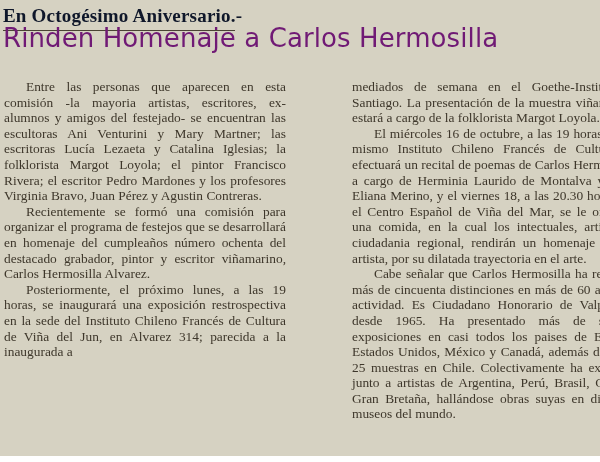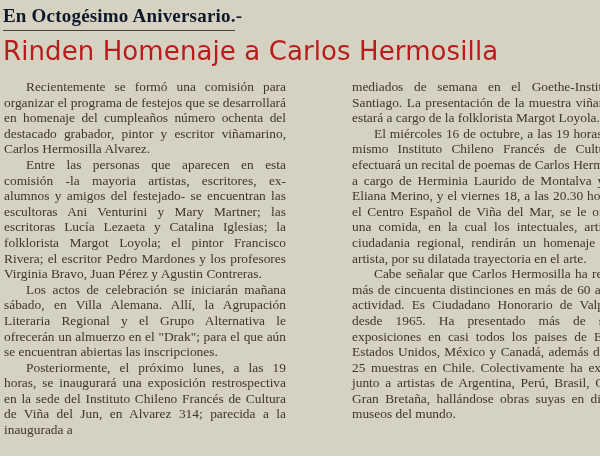--- a/index.html
+++ b/index.html
@@ -13,23 +13,23 @@
   .kicker {
     position:absolute; left:3px; top:5px;
     font-size:19px; font-weight:bold; letter-spacing:0.2px;
     color:#0f172a;
     padding-bottom:3px;
     border-bottom:1.5px solid #4a4334;
     width:232px;
     white-space:nowrap;
   }
   .headline {
-    position:absolute; left:3px; top:36px;
+    position:absolute; left:3px; top:23px;
     font-family:"DejaVu Sans", "Liberation Sans", sans-serif;
-    font-size:26px; font-weight:normal; color:#b91c1c;
+    font-size:26px; font-weight:normal; color:#701a75;
     white-space:nowrap; letter-spacing:0.1px;
   }
   .col {
     position:absolute; top:79px;
     font-size:13.4px; line-height:15.6px;
     text-align:justify; color:#3d362a;
   }
   .col-left { left:4px; width:282px; }
   .col-right { left:312px; width:284px; top:79px;margin-left:40px; }
   .col p { margin:0; text-indent:22px; }
@@ -39,23 +39,22 @@
   }
 </style>
 </head>
 <body>
 
 <div class="clip">
   <div class="kicker">En Octogésimo Aniversario.-</div>
   <div class="headline">Rinden Homenaje a Carlos Hermosilla</div>
 
   <div class="col col-left">
+    <p>Entre las personas que aparecen en esta comisión -la mayoria artistas, escritores, ex-alumnos y amigos del festejado- se encuentran las escultoras Ani Venturini y Mary Martner; las escritoras Lucía Lezaeta y Catalina Iglesias; la folklorista Margot Loyola; el pintor Francisco Rivera; el escritor Pedro Mardones y los profesores Virginia Bravo, Juan Pérez y Agustin Contreras.</p>
     <p>Recientemente se formó una comisión para organizar el programa de festejos que se desarrollará en homenaje del cumpleaños número ochenta del destacado grabador, pintor y escritor viñamarino, Carlos Hermosilla Alvarez.</p>
-    <p>Entre las personas que aparecen en esta comisión -la mayoria artistas, escritores, ex-alumnos y amigos del festejado- se encuentran las escultoras Ani Venturini y Mary Martner; las escritoras Lucía Lezaeta y Catalina Iglesias; la folklorista Margot Loyola; el pintor Francisco Rivera; el escritor Pedro Mardones y los profesores Virginia Bravo, Juan Pérez y Agustin Contreras.</p>
-    <p>Los actos de celebración se iniciarán mañana sábado, en Villa Alemana. Allí, la Agrupación Literaria Regional y el Grupo Alternativa le ofrecerán un almuerzo en el "Drak"; para el que aún se encuentran abiertas las inscripciones.</p>
     <p>Posteriormente, el próximo lunes, a las 19 horas, se inaugurará una exposición restrospectiva en la sede del Instituto Chileno Francés de Cultura de Viña del Jun, en Alvarez 314; parecida a la inaugurada a</p>
   </div>
 
   <div class="col col-right">
     <p class="cont">mediados de semana en el Goethe-Institut de Santiago. La presentación de la muestra viñamarina estará a cargo de la folklorista Margot Loyola.</p>
     <p>El miércoles 16 de octubre, a las 19 horas, en el mismo Instituto Chileno Francés de Cultura se efectuará un recital de poemas de Carlos Hermosilla, a cargo de Herminia Laurido de Montalva y Ruth Eliana Merino, y el viernes 18, a las 20.30 horas, en el Centro Español de Viña del Mar, se le ofrecerá una comida, en la cual los intectuales, artistas y ciudadania regional, rendirán un homenaje a este artista, por su dilatada trayectoria en el arte.</p>
     <p>Cabe señalar que Carlos Hermosilla ha recibido más de cincuenta distinciones en más de 60 años de actividad. Es Ciudadano Honorario de Valparaiso desde 1965. Ha presentado más de setenta exposiciones en casi todos los paises de Europa, Estados Unidos, México y Canadá, además de otras 25 muestras en Chile. Colectivamente ha expuesto junto a artistas de Argentina, Perú, Brasil, Cuba y Gran Bretaña, hallándose obras suyas en distintos museos del mundo.</p>
   </div>
 </div>
 <div class="bottom-edge"></div>

